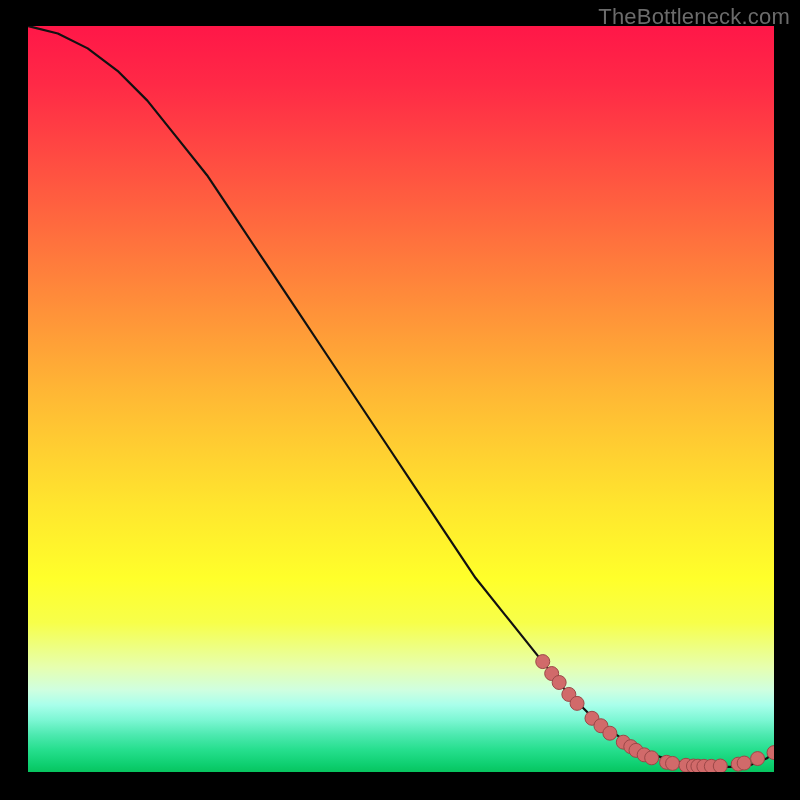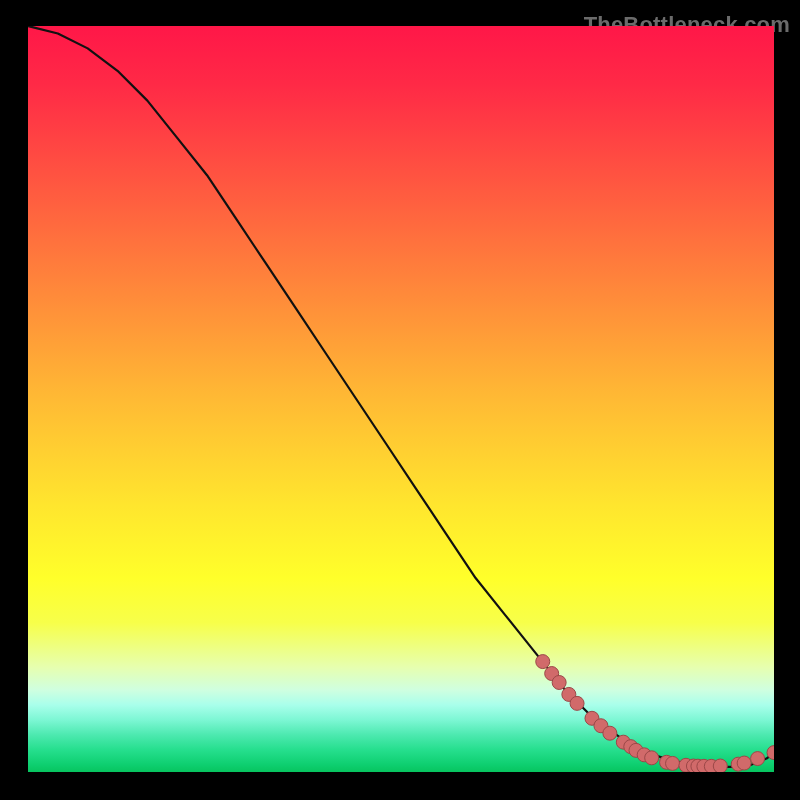--- a/index.html
+++ b/index.html
@@ -32,25 +32,25 @@
       #a9ffeb 91%,
       #7df7d4 93%,
       #4de9b0 95%,
       #26df8e 97%,
       #0ecf70 99%,
       #07c45f 100%
     );
   }
   .watermark {
     position: absolute;
-    top: 12px;
+    top: 4px;
     right: 10px;
     color: #6b6b6b;
     font-size: 22px;
-    font-weight: 700;
+    font-weight: 400;
     letter-spacing: 0.2px;
     user-select: none;
   }
   svg.overlay {
     position: absolute;
     left: 0;
     top: 0;
     width: 746px;
     height: 746px;
     z-index: 2;

